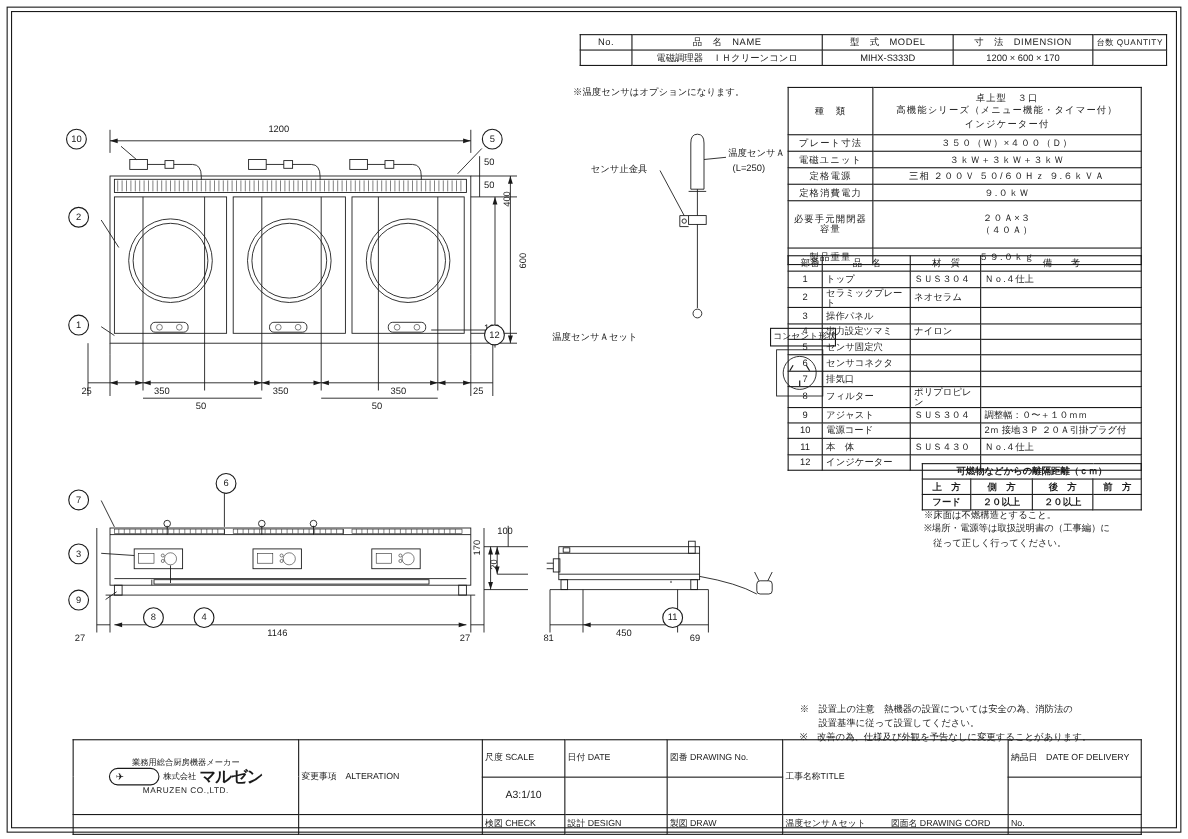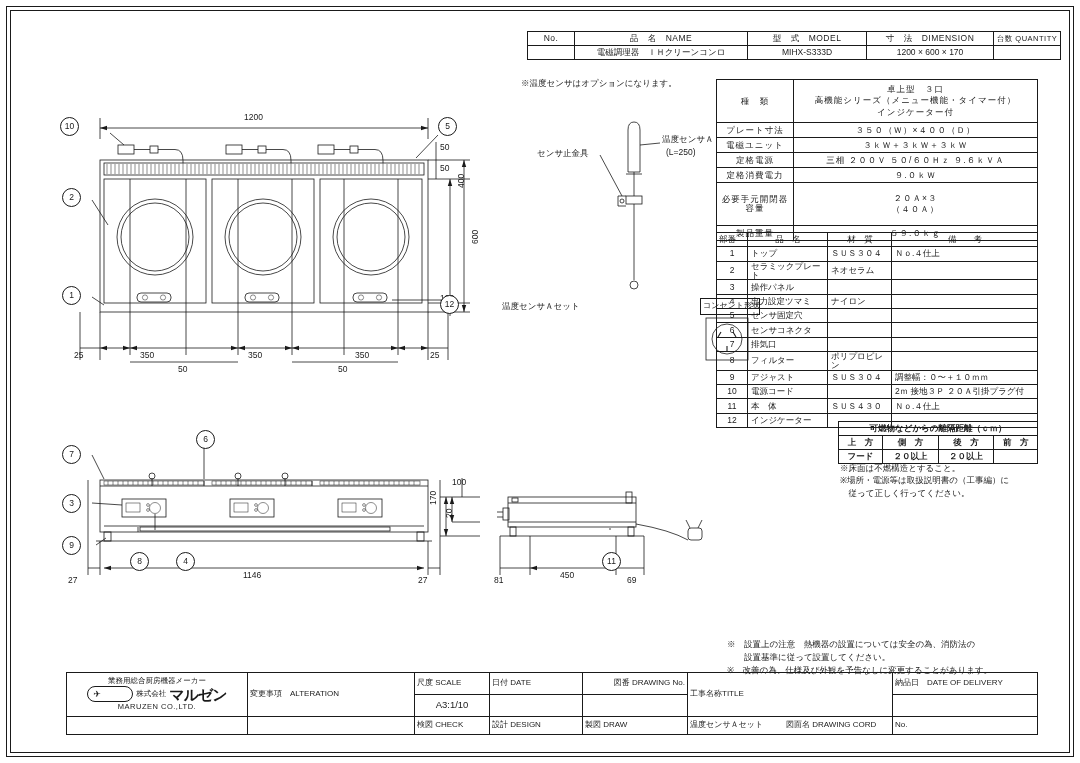--- a/index.html
+++ b/index.html
@@ -36,21 +36,21 @@
 
   
   #t-clear{position:absolute;left:838px;top:421px;width:200px;}
   #t-clear td{height:13px;text-align:center;font-weight:bold;}
   #clear-notes{position:absolute;left:840px;top:462px;width:200px;font-size:8.5px;line-height:1.45;}
 
   
   #t-title{position:absolute;left:66px;top:672px;width:972px;}
   #t-title td{height:17px;font-size:8px;}
 
-  .logo-cell{width:172px;text-align:center;padding:4px;}
+  .logo-cell{width:172px;text-align:center;padding:16px;}
   .maruzen{font-size:8px;line-height:1.15;}
   .maruzen .jp{font-size:7.5px;letter-spacing:0px;}
   .maruzen .big{font-size:15px;font-weight:bold;letter-spacing:-1px;}
   .maruzen .en{font-size:7.5px;letter-spacing:0.5px;}
 
   
   .txt{position:absolute;font-size:8.5px;line-height:1.3;white-space:pre;}
   .bal{position:absolute;width:17px;height:17px;border:1px solid #1a1a1a;border-radius:50%;
        font-size:8.5px;text-align:center;line-height:16px;background:#fff;}
   .box{position:absolute;border:0.8px solid #1a1a1a;}
@@ -120,21 +120,21 @@
         <tr>
           <td class="lab">製品重量</td>
           <td class="val" style="white-space: pre-line;">５９.０ｋｇ</td>
         </tr>
       </tbody>
   </table>
 
   <table id="t-parts">
     <tbody id="parts-body">
         <tr class="hdr">
-          <td class="no" style="text-align: left;">部番</td>
+          <td class="no" style="text-align: right;">部番</td>
           <td class="nm" style="text-align: center;">品　名</td>
           <td class="mt" style="text-align: center;">材　質</td>
           <td class="rm" style="text-align: center;">備　　考</td>
         </tr>
         <tr>
           <td class="no">1</td>
           <td class="nm">トップ</td>
           <td class="mt">ＳＵＳ３０４</td>
           <td class="rm">Ｎｏ.４仕上</td>
         </tr>
@@ -678,21 +678,21 @@
       </td>
       <td class="l" style="width:162px;" rowspan="2">
         <span>変更事項　ALTERATION</span>
       </td>
       <td class="l" style="width:70px;">
         <div>尺度 SCALE</div>
       </td>
       <td class="l" style="width:88px;">
         <div>日付 DATE</div>
       </td>
-      <td class="l" style="width:100px;text-align:right;">
+      <td class="l" style="width:100px;">
         <div>図番 DRAWING No.</div>
       </td>
       <td class="l" style="width:200px;" rowspan="2">
         <div>工事名称TITLE</div>
       </td>
       <td class="l" style="width:auto;">
         <div>納品日　DATE OF DELIVERY</div>
       </td>
     </tr>
     <tr>

